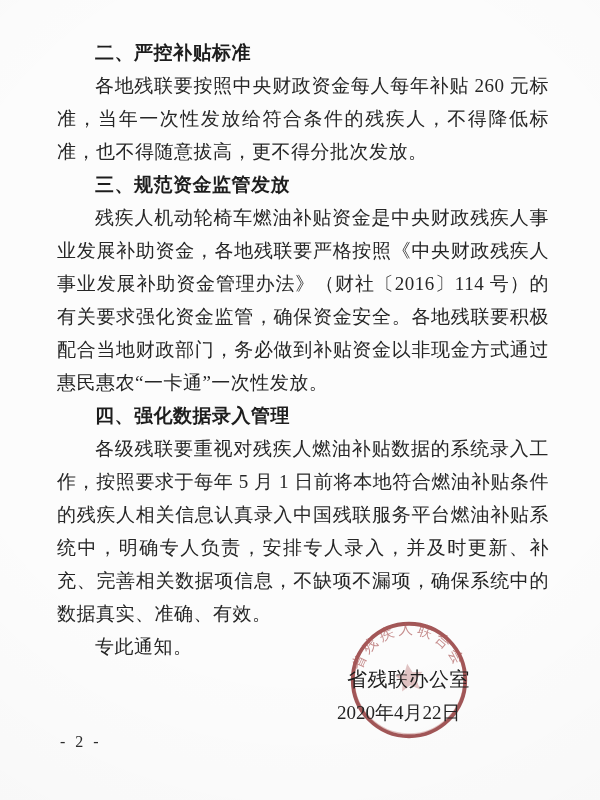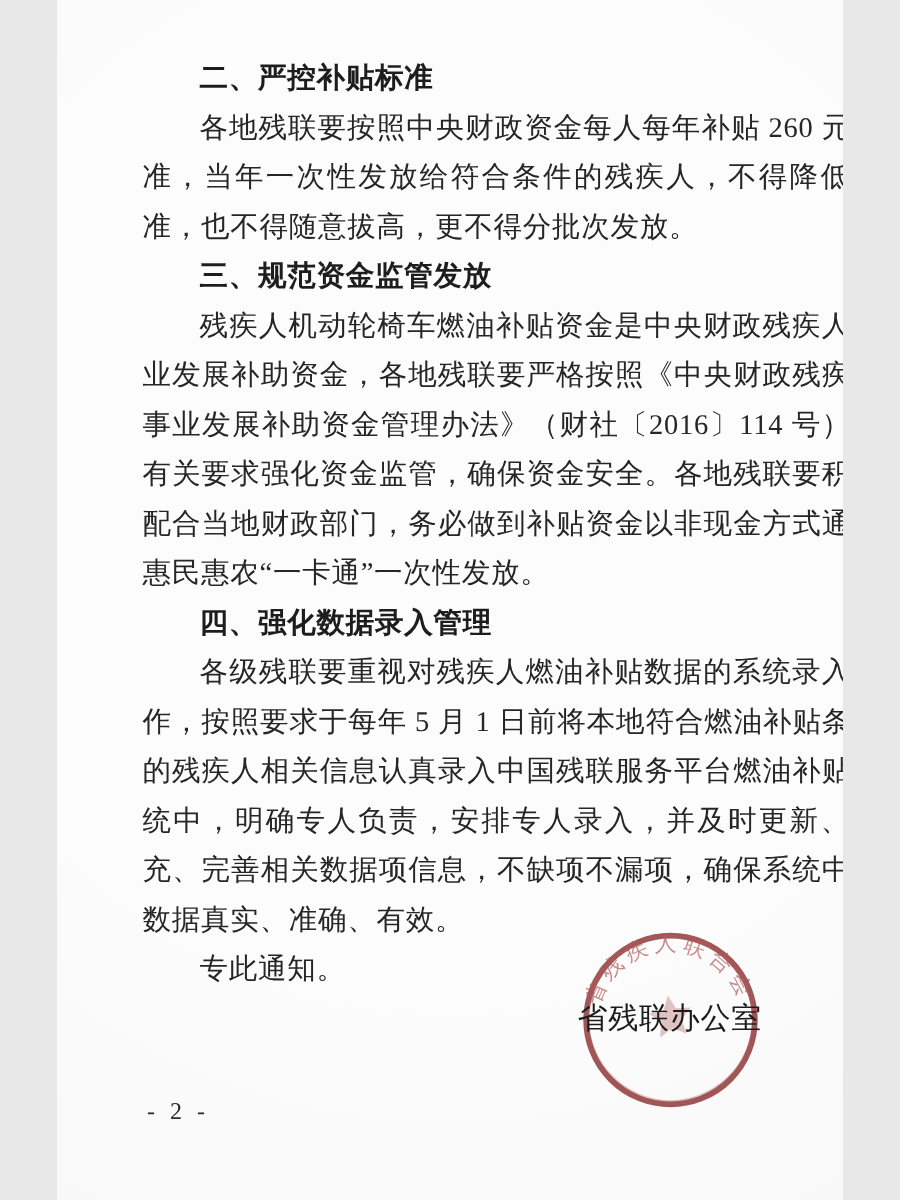--- a/index.html
+++ b/index.html
@@ -2,21 +2,21 @@
 <html><head>
 <meta charset="utf-8">
 <style>
   html, body {
     margin: 0;
     padding: 0;
     background: #e8e8e8;
   }
   .page {
     position: relative;
-    width: 524px;
+    width: 600px;
     height: 800px;
     margin: 0 auto;
     background: #fcfcfc;
     overflow: hidden;
     font-family: "Liberation Serif", "DejaVu Serif", serif;
     color: #262626;
   }
   
   .page::after {
     content: "";
@@ -133,17 +133,18 @@
       </defs>
       <text class="seal-arc" font-size="16" fill="#a84c4c" opacity="0.68" font-family="Liberation Serif, serif">
         <textPath href="#sealArc" startOffset="14%">省残疾人联合会</textPath>
       </text>
 
       <path d="M70 52 l4.5 10 11 1 -8 7.5 2.3 11 -9.8-5.6 -9.8 5.6 2.3-11 -8-7.5 11-1 z" fill="#b05b5b" opacity="0.38" transform="rotate(-8 70 66)"></path>
     </svg>
 
     <div class="office-line">省残联办公室</div>
 
+    <div class="date-line">2020年4月22日</div>
   </div>
 
   <div class="page-number">- 2 -</div>
 
 </div>
 
 </body></html>

